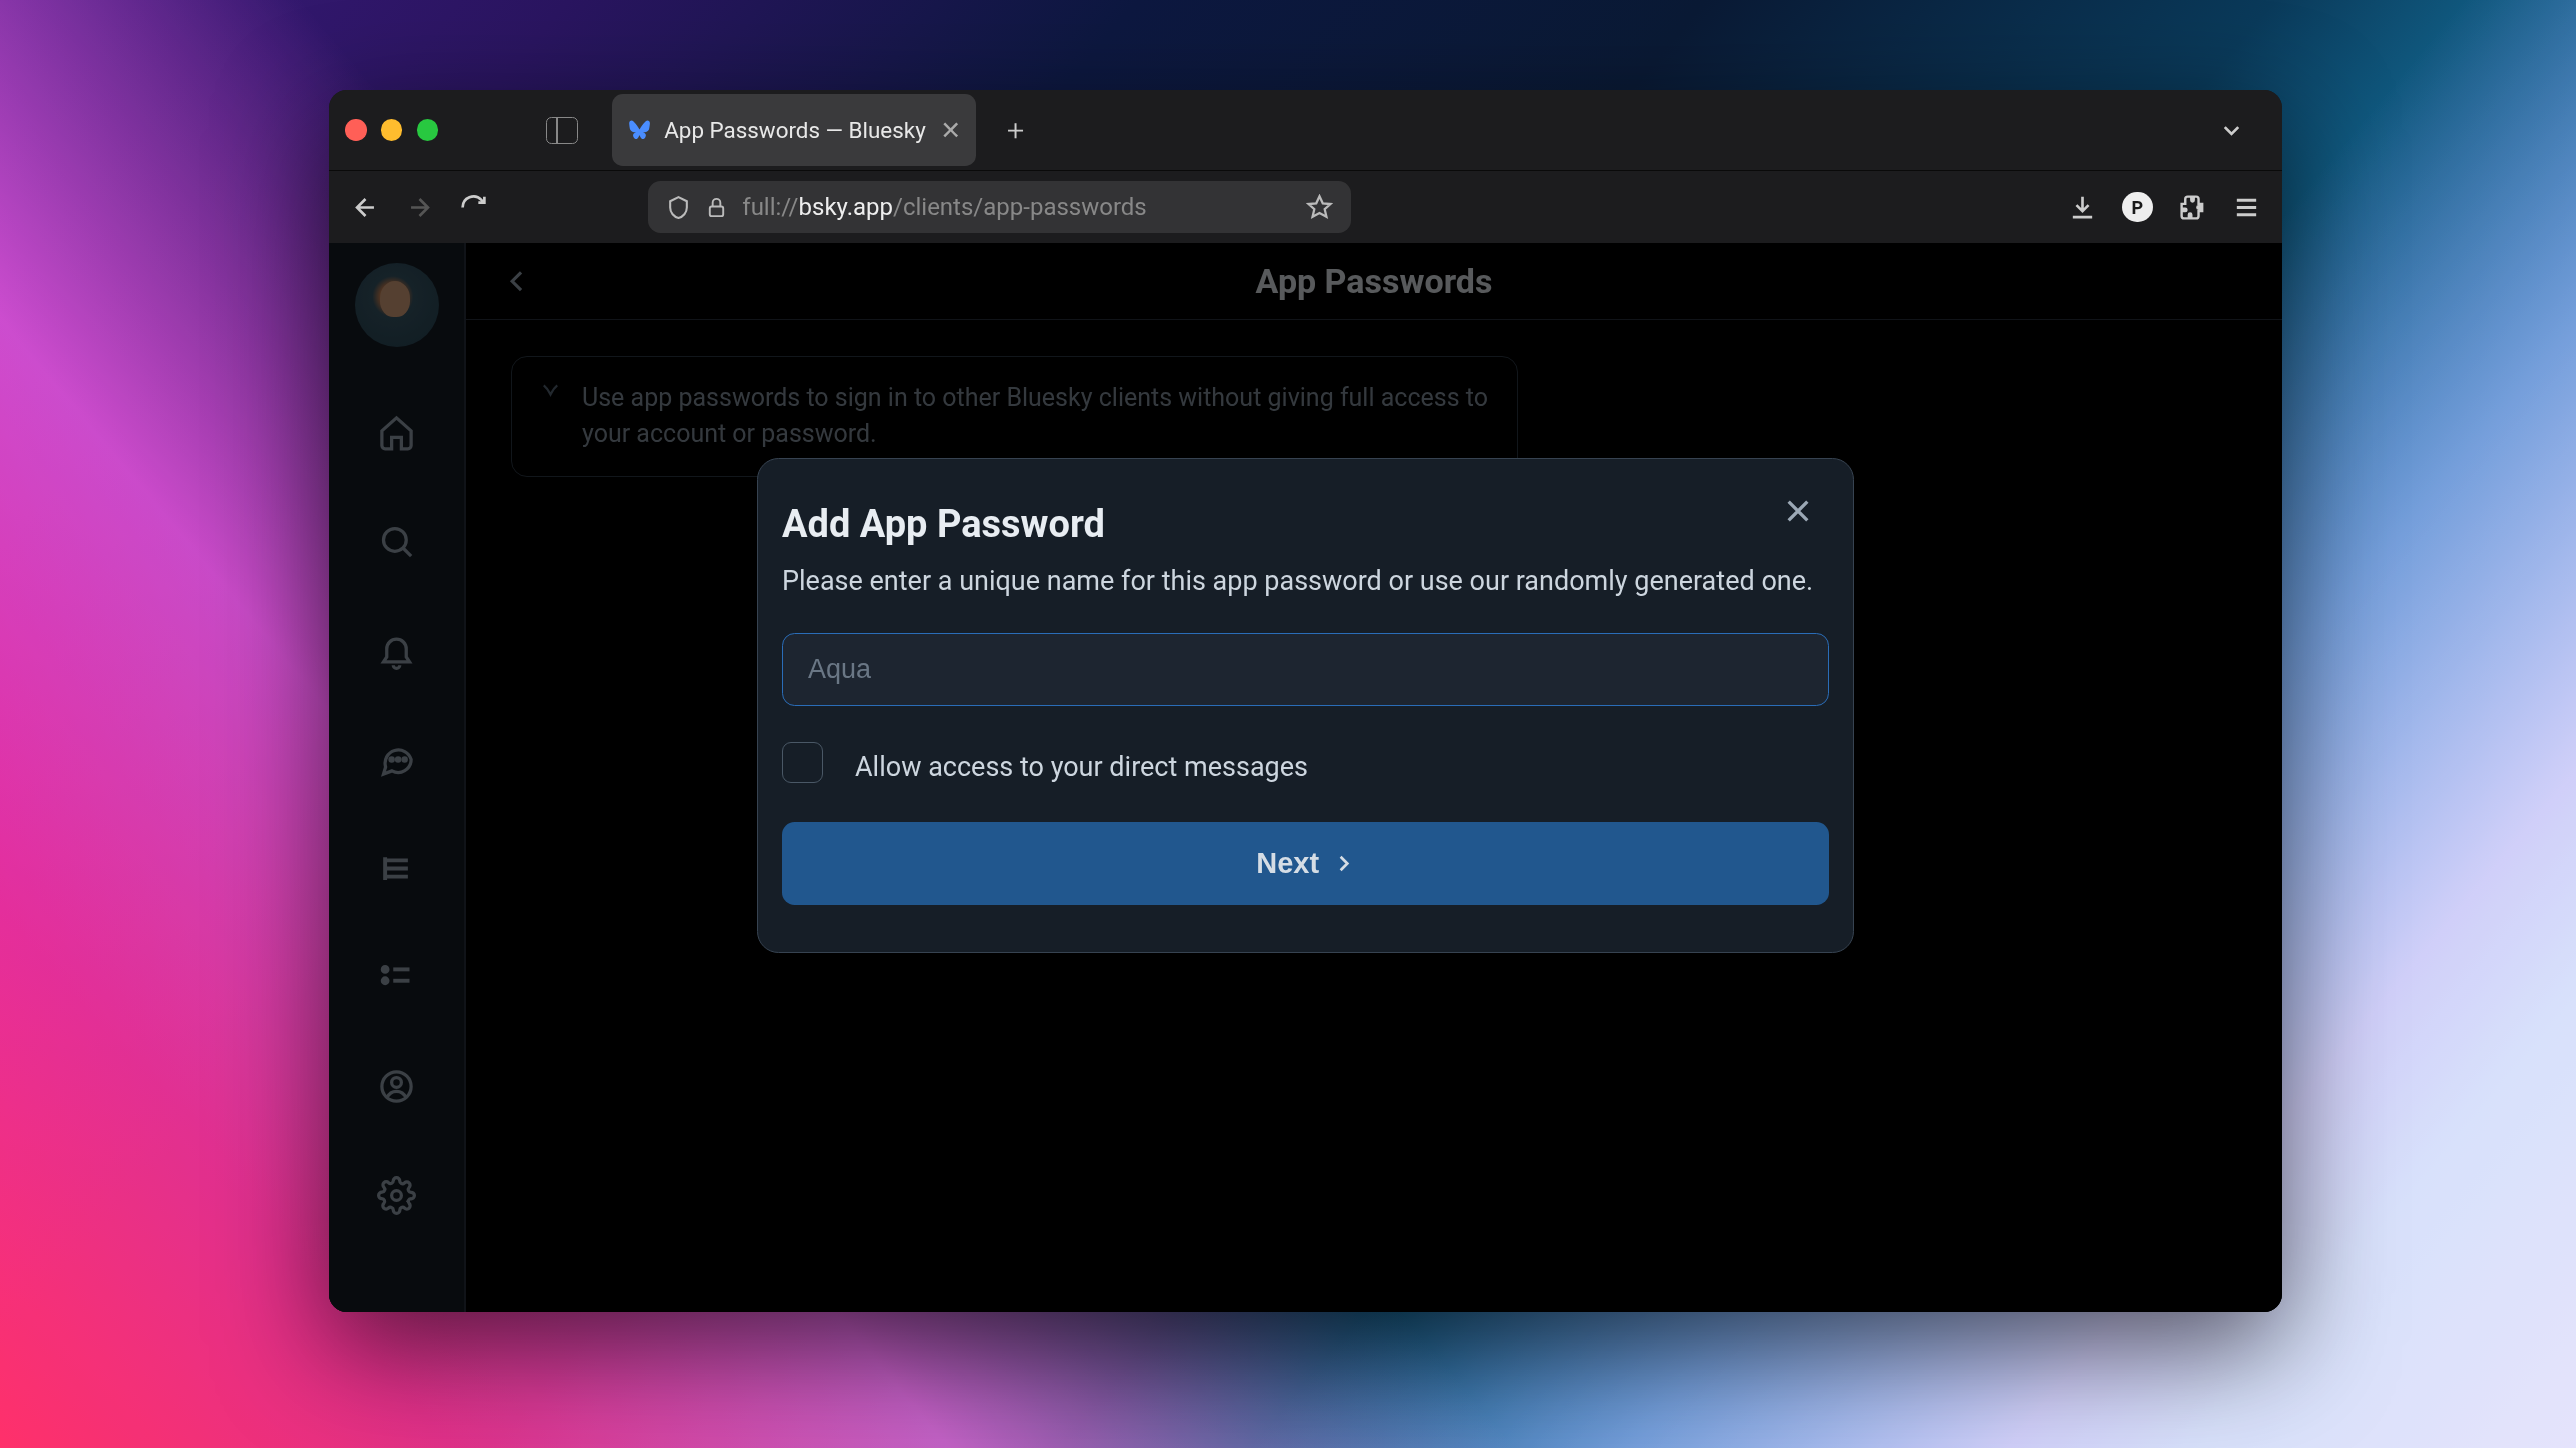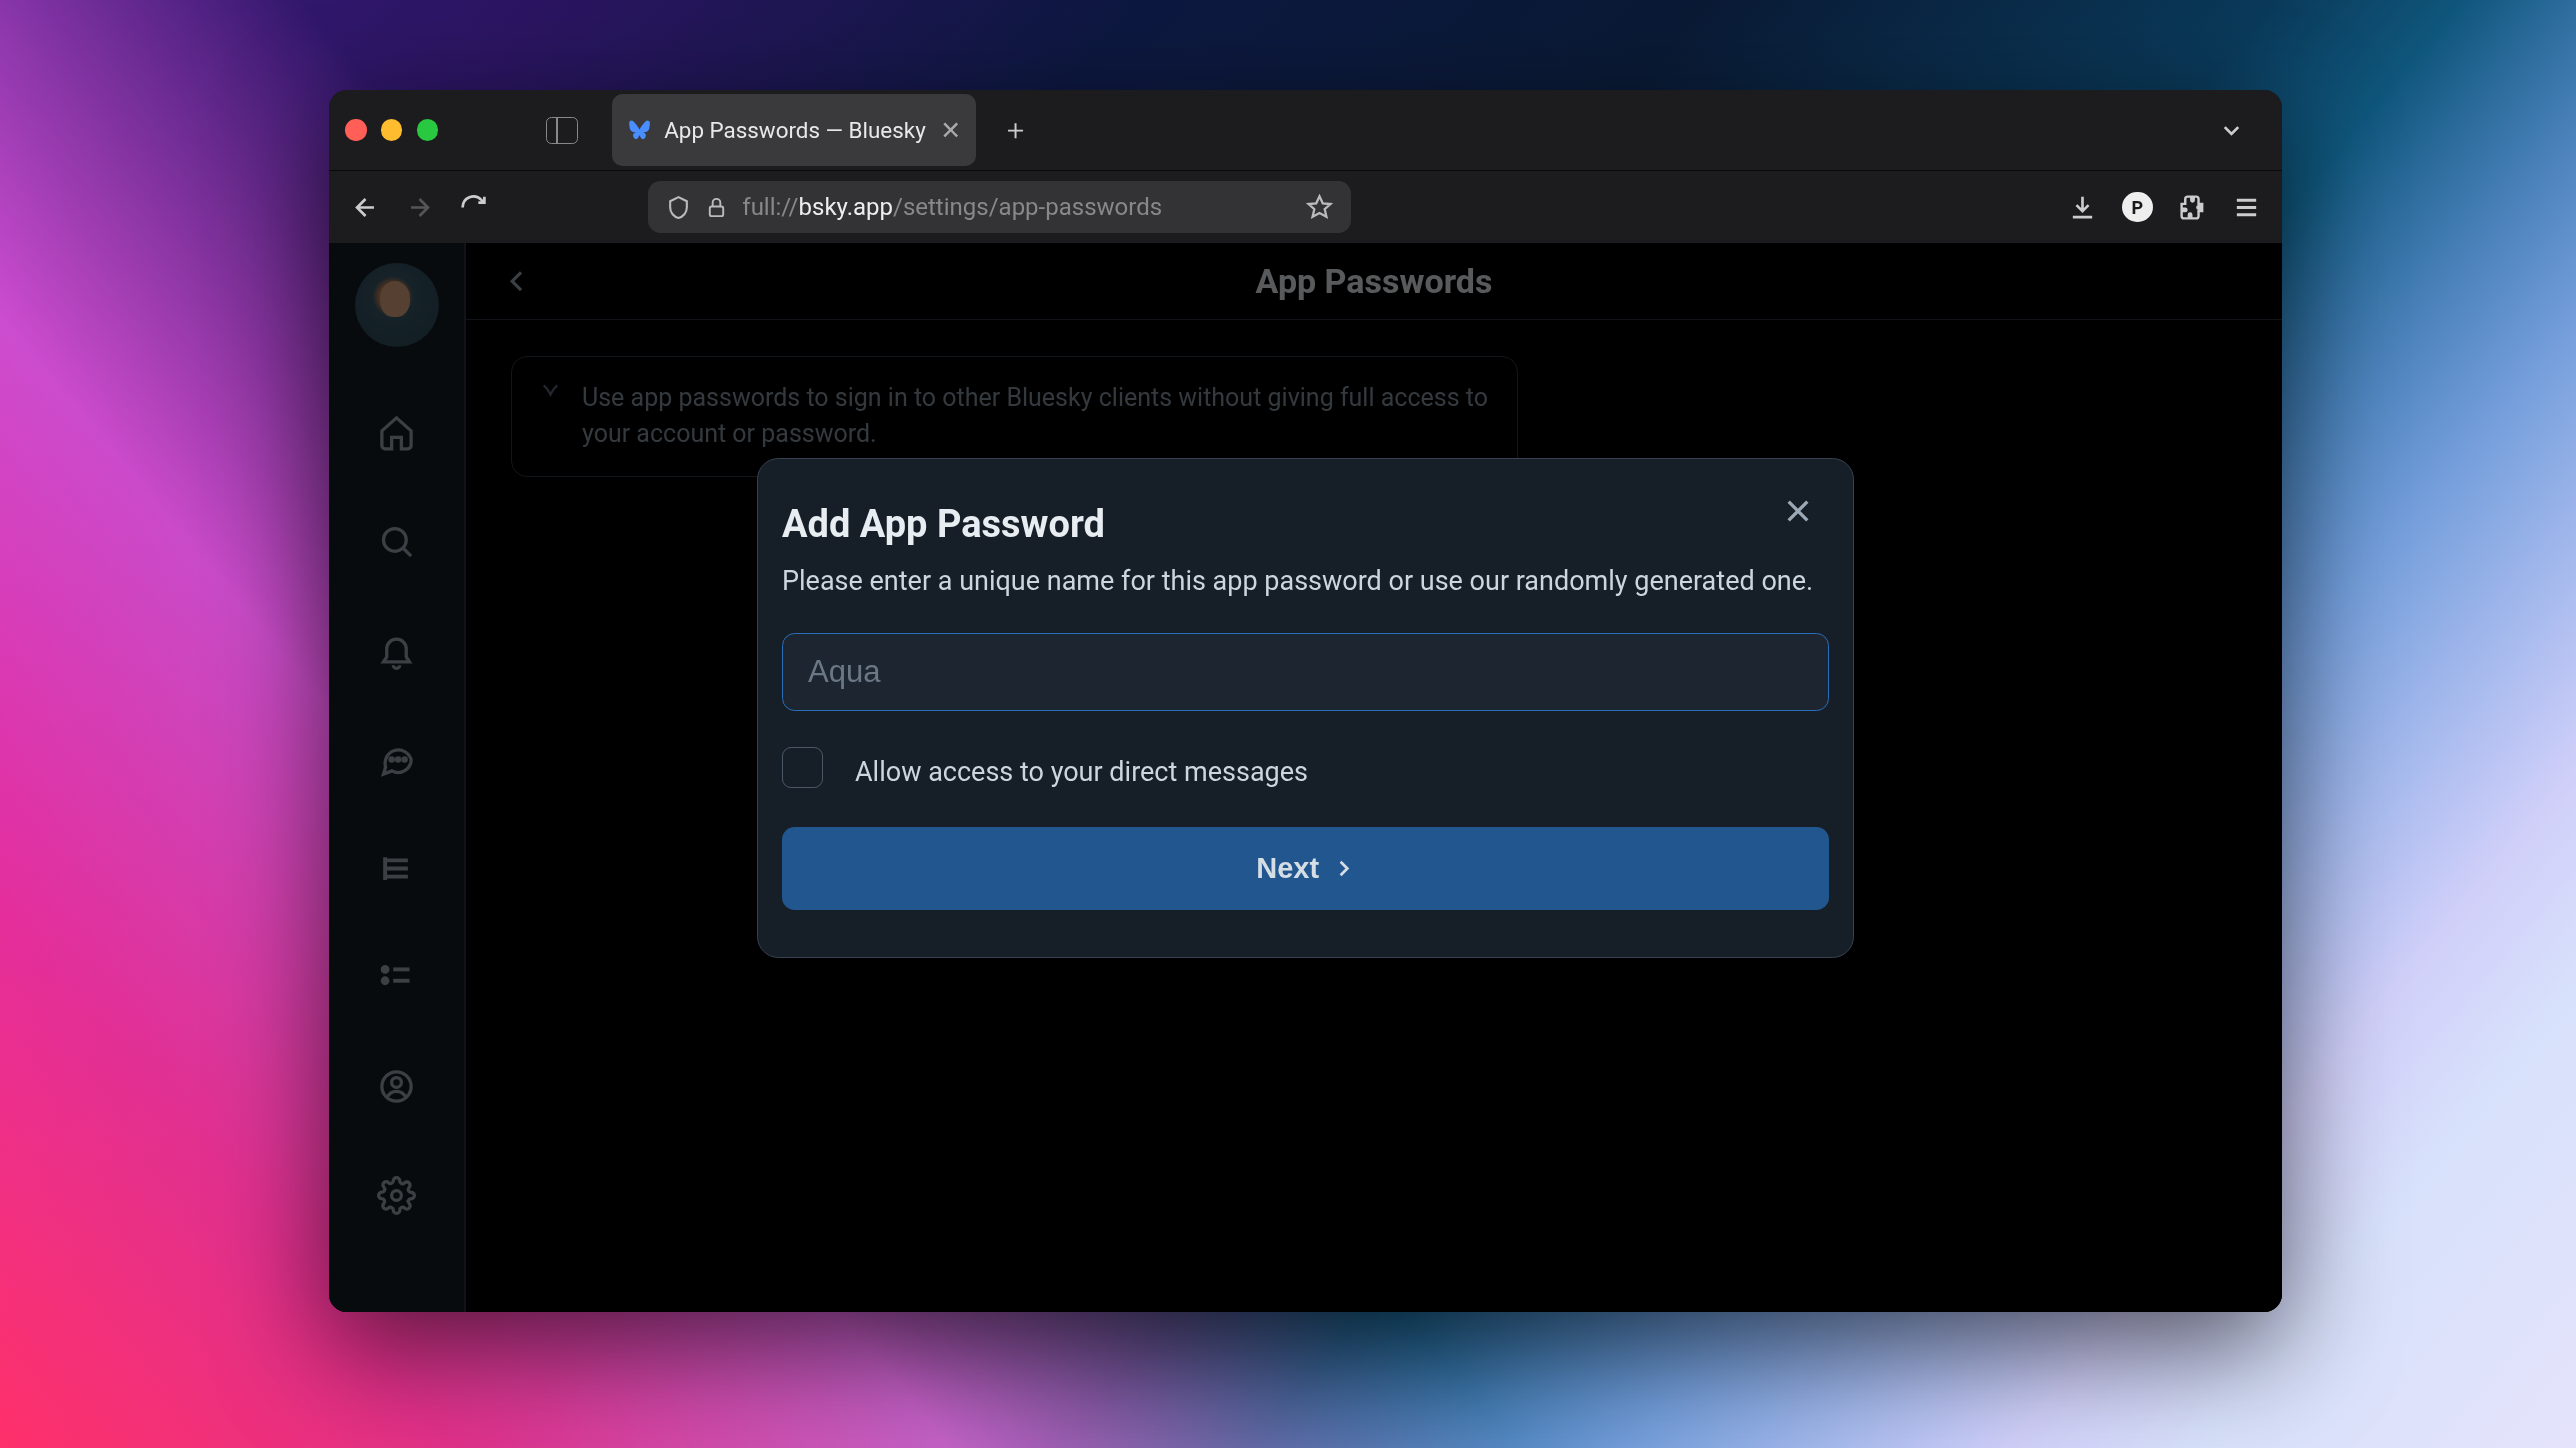--- a/index.html
+++ b/index.html
@@ -165,21 +165,21 @@
   color: #9ba8b5; cursor: pointer;
 }
 .modal-title { color: #e8edf2; font-size: 38px; font-weight: 700; margin-bottom: 16px; }
 .modal-desc { color: #cdd6df; font-size: 27px; line-height: 1.45; margin-bottom: 32px; }
 .modal-input {
   width: 100%;
   background: #1d2530;
   border: 1.8px solid #2a6db8;
   border-radius: 12.6px;
   padding: 20px 25px;
-  font-size: 31px;
+  font-size: 27px;
   color: #e8edf2;
   outline: none;
 }
 .modal-input::placeholder { color: #6a7785; }
 .checkbox-row { display: flex; align-items: flex-end; gap: 32px; margin-top: 36px; }
 .checkbox {
   width: 41px; height: 41px;
   border: 1.8px solid #4a5866;
   border-radius: 9px;
   cursor: pointer;
@@ -243,21 +243,21 @@
       </svg>
     <div class="url-field">
       <svg width="25" height="25" viewBox="0 0 24 24" fill="none" stroke="#bbb" stroke-width="2">
           <path d="M12 2l8 4v6c0 5-3.5 9-8 10-4.5-1-8-5-8-10V6l8-4z"></path>
         </svg>
       <svg width="23" height="23" viewBox="0 0 24 24" fill="none" stroke="#bbb" stroke-width="2">
           <rect x="5" y="11" width="14" height="10" rx="2"></rect>
           <path d="M8 11V7a4 4 0 0 1 8 0v4"></path>
         </svg>
       <span class="url-text">
-        <span class="dim">full://</span><span class="domain">bsky.app</span><span class="dim">/settings/app-passwords</span>
+        <span class="dim">full://</span><span class="domain">bsky.app</span><span class="dim">/clients/app-passwords</span>
       </span>
       <svg width="27" height="27" viewBox="0 0 24 24" fill="none" stroke="#bbb" stroke-width="2">
           <path d="M12 2l2.9 6.3 6.9.6-5.2 4.6 1.6 6.8L12 16.9l-6.2 3.4 1.6-6.8L2.2 8.9l6.9-.6L12 2z"></path>
         </svg>
     </div>
     <div class="url-spacer"></div>
     <svg class="toolbar-icon" width="29" height="29" viewBox="0 0 24 24" fill="none" stroke="currentColor" stroke-width="2.2">
         <path d="M12 3v12m-5-5l5 5 5-5M4 20h16"></path>
       </svg>
     <div class="icon-circle toolbar-icon">P</div>

